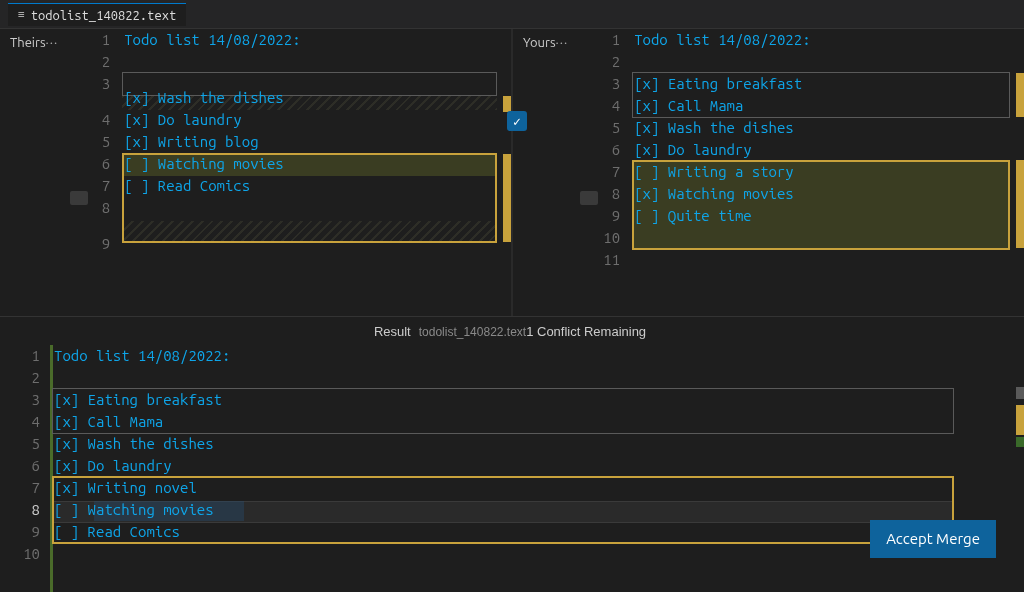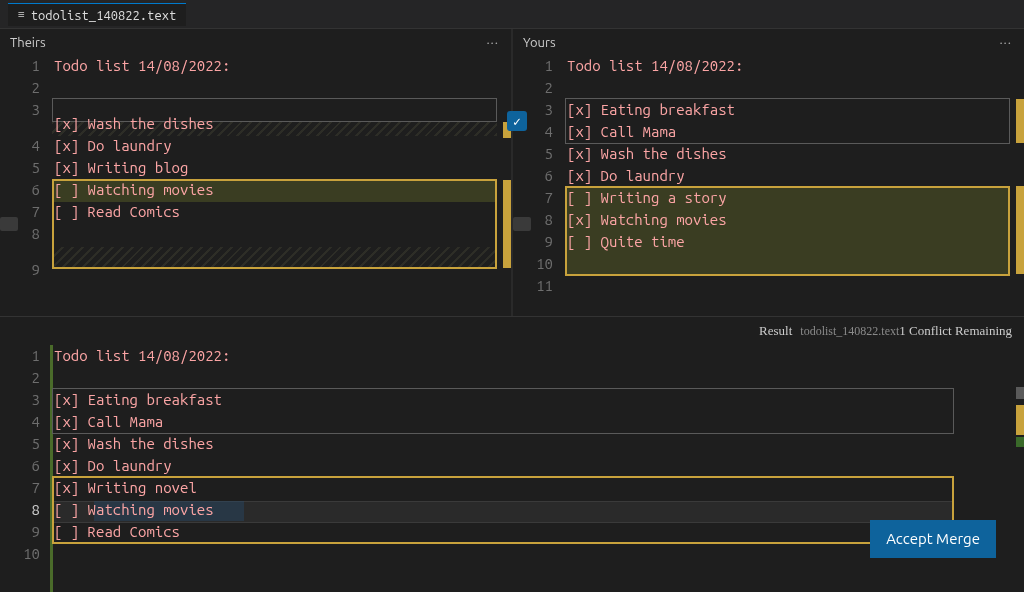--- a/index.html
+++ b/index.html
@@ -32,21 +32,21 @@
 
   .top {
     display: flex;
     height: 288px;
     border-top: 1px solid #333;
   }
   .pane {
     position: relative;
     flex: 1 1 0;
     display: flex;
-    flex-direction: column;
+    flex-direction: row;
     overflow: visible;
   }
   .divider-v {
     width: 2px;
     background: #2a2a2a;
   }
   .pane-head {
     display: flex;
     align-items: center;
     justify-content: space-between;
@@ -70,21 +70,21 @@
     text-align: right;
     color: #6e6e6e;
     padding-right: 12px;
     user-select: none;
   }
   .gutter .ln { height: 22px; position: relative; }
   .content {
     flex: 1;
     position: relative;
   }
-  .line { height: 22px; white-space: pre; color: #fca5a5; position: relative; }
+  .line { height: 22px; white-space: pre; color: #0ea5e9; position: relative; }
   .l-text { position: relative; z-index: 3; padding-left: 2px; }
 
   
   .region {
     position: absolute;
     left: 0; right: 14px;
     z-index: 1;
   }
   .outline-yellow { border: 2px solid #c8a23c; }
   .outline-gray { border: 1px solid #5a5a5a; }
@@ -138,24 +138,24 @@
 
   
   .bottom {
     border-top: 1px solid #333;
     height: 276px;
     display: flex;
     flex-direction: column;
   }
   .result-head {
     display: flex;
-    justify-content: flex-end;
+    justify-content: center;
     align-items: center;
     padding: 5px 12px 5px 8px;
-    font-family: Liberation Serif, serif;
+    font-family: Liberation Sans, sans-serif;
     font-size: 13px;
     color: #ccc;
     height: 28px;
   }
   .result-head .left { display: flex; gap: 8px; align-items: baseline; }
   .result-head .fname { color: #8a8a8a; font-size: 12px; }
   .green-edge {
     position: absolute;
     left: 50px; top: 0; bottom: 0;
     width: 3px; background: #4a6b2a;

